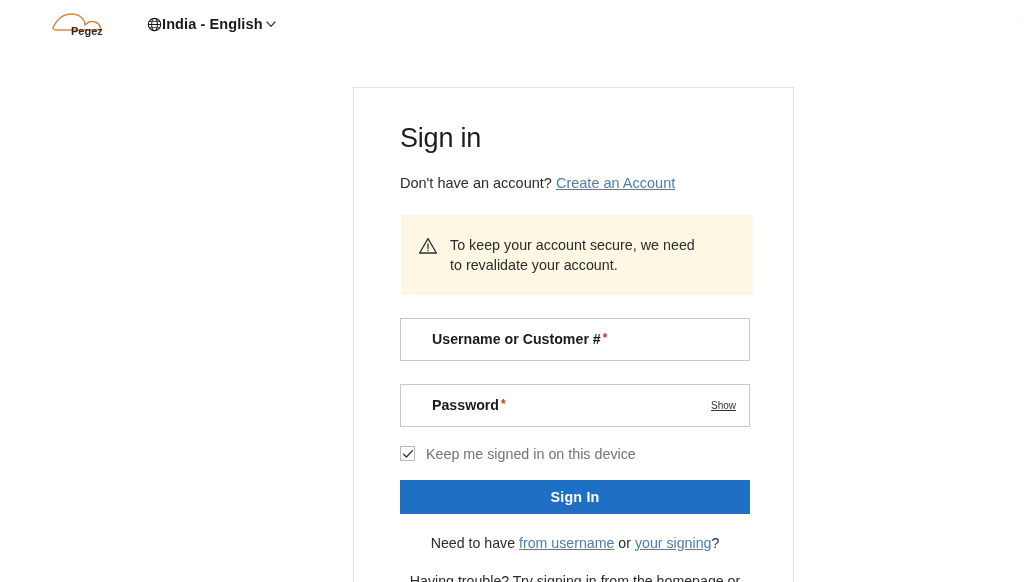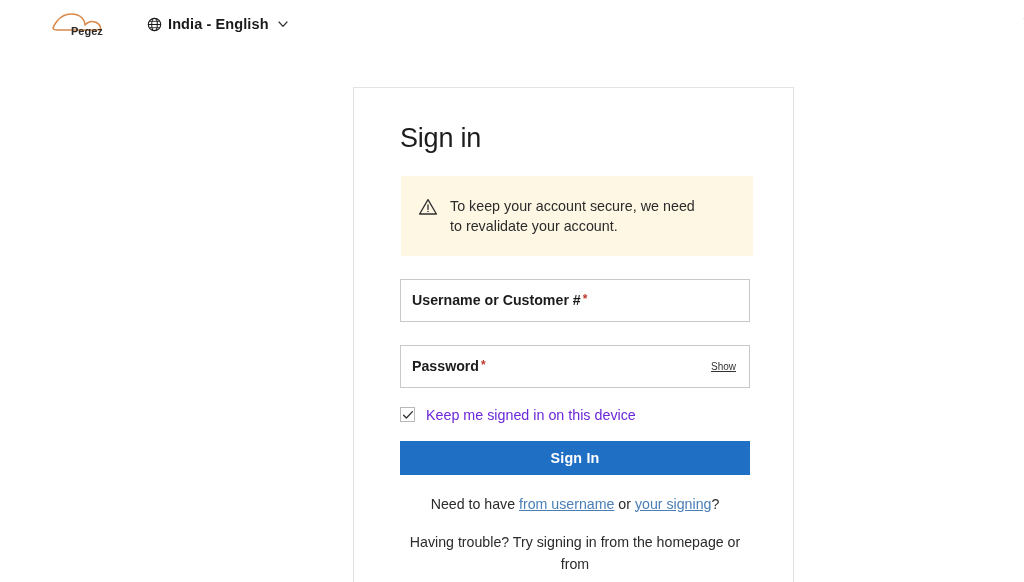--- a/index.html
+++ b/index.html
@@ -31,21 +31,20 @@
     display: block;
   }
   .brand svg { display: block; }
 
   .locale-picker {
     position: absolute;
     left: 108px;
     top: 16px;
     display: flex;
     align-items: center;
-    gap: 6px;
     cursor: pointer;
     user-select: none;
   }
   .globe-icon { width: 15px; height: 15px; display: block; color: #1a1a1a; }
   .locale-label {
     font-size: 14.5px;
     font-weight: bold;
     color: #1a1a1a;
     letter-spacing: 0.1px;
     white-space: nowrap;
@@ -136,20 +135,21 @@
     padding: 0 13px 0 11px;
     cursor: text;
   }
   .field-label {
     font-size: 14.2px;
     font-weight: bold;
     color: #1c1c1c;
     display: flex;
     align-items: flex-start;
     gap: 2px;
+    margin-left: 20px;
   }
   .required-mark { color: #c0392b; font-size: 12px; font-weight: bold; }
   .show-toggle {
     font-size: 10px;
     color: #333333;
     text-decoration: underline;
     cursor: pointer;
   }
 
   
@@ -164,21 +164,21 @@
     width: 15px;
     height: 15px;
     border: 1px solid #b9b9b9;
     background: #ffffff;
     display: flex;
     align-items: center;
     justify-content: center;
     flex: 0 0 15px;
   }
   .check-icon { width: 12px; height: 12px; color: #333; display: block; }
-  .keepme-label { font-size: 14.3px; color: #6d28d9; }
+  .keepme-label { font-size: 14.3px; color: #737373; }
 
   
   .submit-button {
     margin-top: 18px;
     width: 350px;
     height: 34px;
     background: #1f6fc4;
     color: #ffffff;
     border: none;
     font-size: 14.3px;
@@ -234,20 +234,24 @@
     </svg>
     <span class="header-extra">⋮</span>
   </div>
 
 </header>
 
 <main class="signin-card">
 
   <h1 class="page-title">Sign in</h1>
 
+  <p class="account-prompt">
+    <span>Don't have an account?</span>
+    <a class="link">Create an Account</a>
+  </p>
 
   <div class="alert-banner">
     <svg class="alert-triangle-icon" viewBox="0 0 20 20" aria-hidden="true">
       <path d="M10 2.6 L18.4 17 L1.6 17 Z" fill="none" stroke="currentColor" stroke-width="1.3" stroke-linejoin="round"></path>
       <line x1="10" y1="8" x2="10" y2="12.4" stroke="currentColor" stroke-width="1.3" stroke-linecap="round"></line>
       <circle cx="10" cy="14.5" r="0.75" fill="currentColor"></circle>
     </svg>
     <div class="alert-text">To keep your account secure, we need to revalidate your account.</div>
   </div>
 

